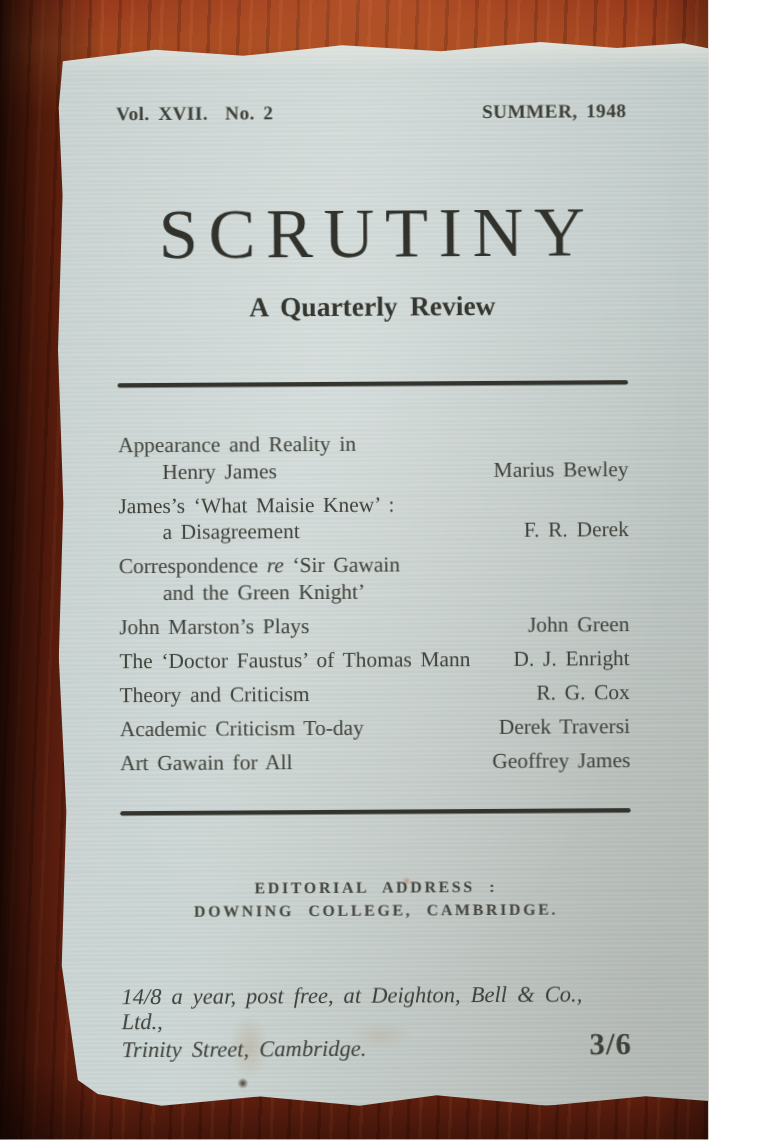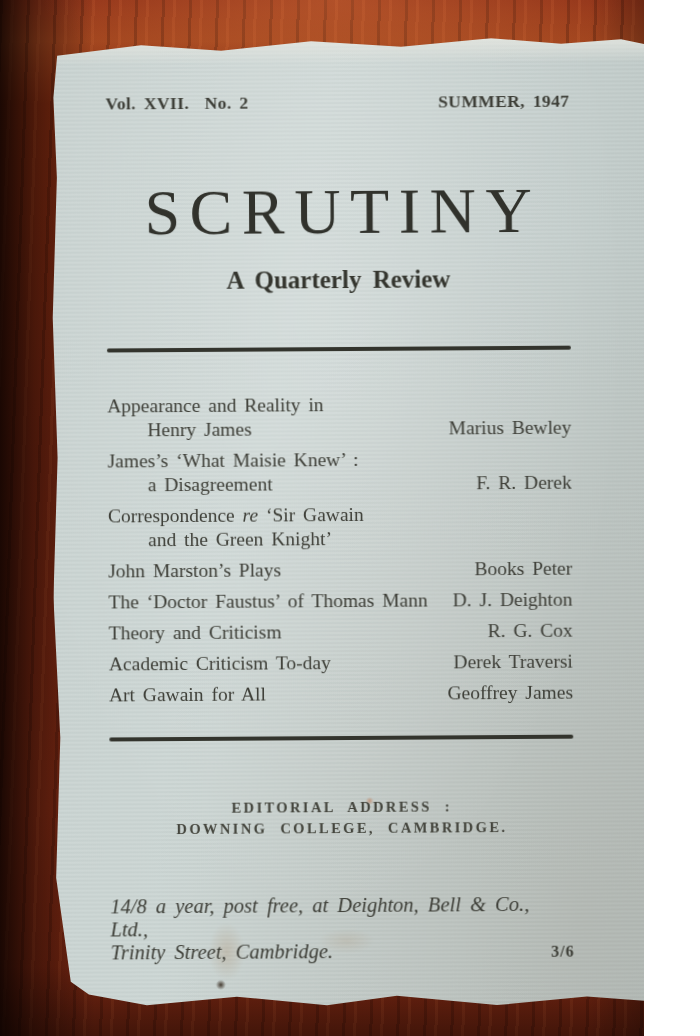--- a/index.html
+++ b/index.html
@@ -86,36 +86,36 @@
   .toc-author{white-space:nowrap;padding-left:8px;}
 
   .editorial{
     margin-top:57px;text-align:center;font-weight:bold;
     font-size:14.5px;line-height:21px;letter-spacing:2.4px;word-spacing:7px;color:#44453d;
   }
   .imprint{
     margin-top:55px;font-style:italic;font-size:20.5px;line-height:23px;word-spacing:4px;
   }
   .imprint-row{display:flex;justify-content:space-between;align-items:baseline;}
-  .price{font-style:normal;font-weight:bold;font-size:16px;letter-spacing:1px;text-align:right;}
+  .price{font-style:normal;font-weight:bold;font-size:28px;letter-spacing:1px;text-align:right;}
 </style>
 </head>
 <body>
 
 <div class="scene">
   <div class="wood"></div>
 
   <div class="magazine">
     <div class="fore-edge"></div>
 
     <div class="print">
 
       <div class="masthead">
         <span class="volume">Vol. XVII.  No. 2</span>
-        <span class="season">SUMMER, 1947</span>
+        <span class="season">SUMMER, 1948</span>
       </div>
 
       <h1 class="title">SCRUTINY</h1>
       <h2 class="subtitle">A Quarterly Review</h2>
 
       <div class="rule rule-top"></div>
 
       <div class="toc">
 
         <div class="toc-entry">
@@ -136,26 +136,26 @@
 
         <div class="toc-entry">
           <div class="toc-title">
             <div class="toc-line1"><span>Correspondence </span><i>re</i><span> ‘Sir Gawain</span></div>
             <div class="toc-line2">and the Green Knight’</div>
           </div>
         </div>
 
         <div class="toc-entry">
           <div class="toc-line1">John Marston’s Plays</div>
-          <div class="toc-author">Books Peter</div>
+          <div class="toc-author">John Green</div>
         </div>
 
         <div class="toc-entry">
           <div class="toc-line1">The ‘Doctor Faustus’ of Thomas Mann</div>
-          <div class="toc-author">D. J. Deighton</div>
+          <div class="toc-author">D. J. Enright</div>
         </div>
 
         <div class="toc-entry">
           <div class="toc-line1">Theory and Criticism</div>
           <div class="toc-author">R. G. Cox</div>
         </div>
 
         <div class="toc-entry">
           <div class="toc-line1">Academic Criticism To-day</div>
           <div class="toc-author">Derek Traversi</div>

